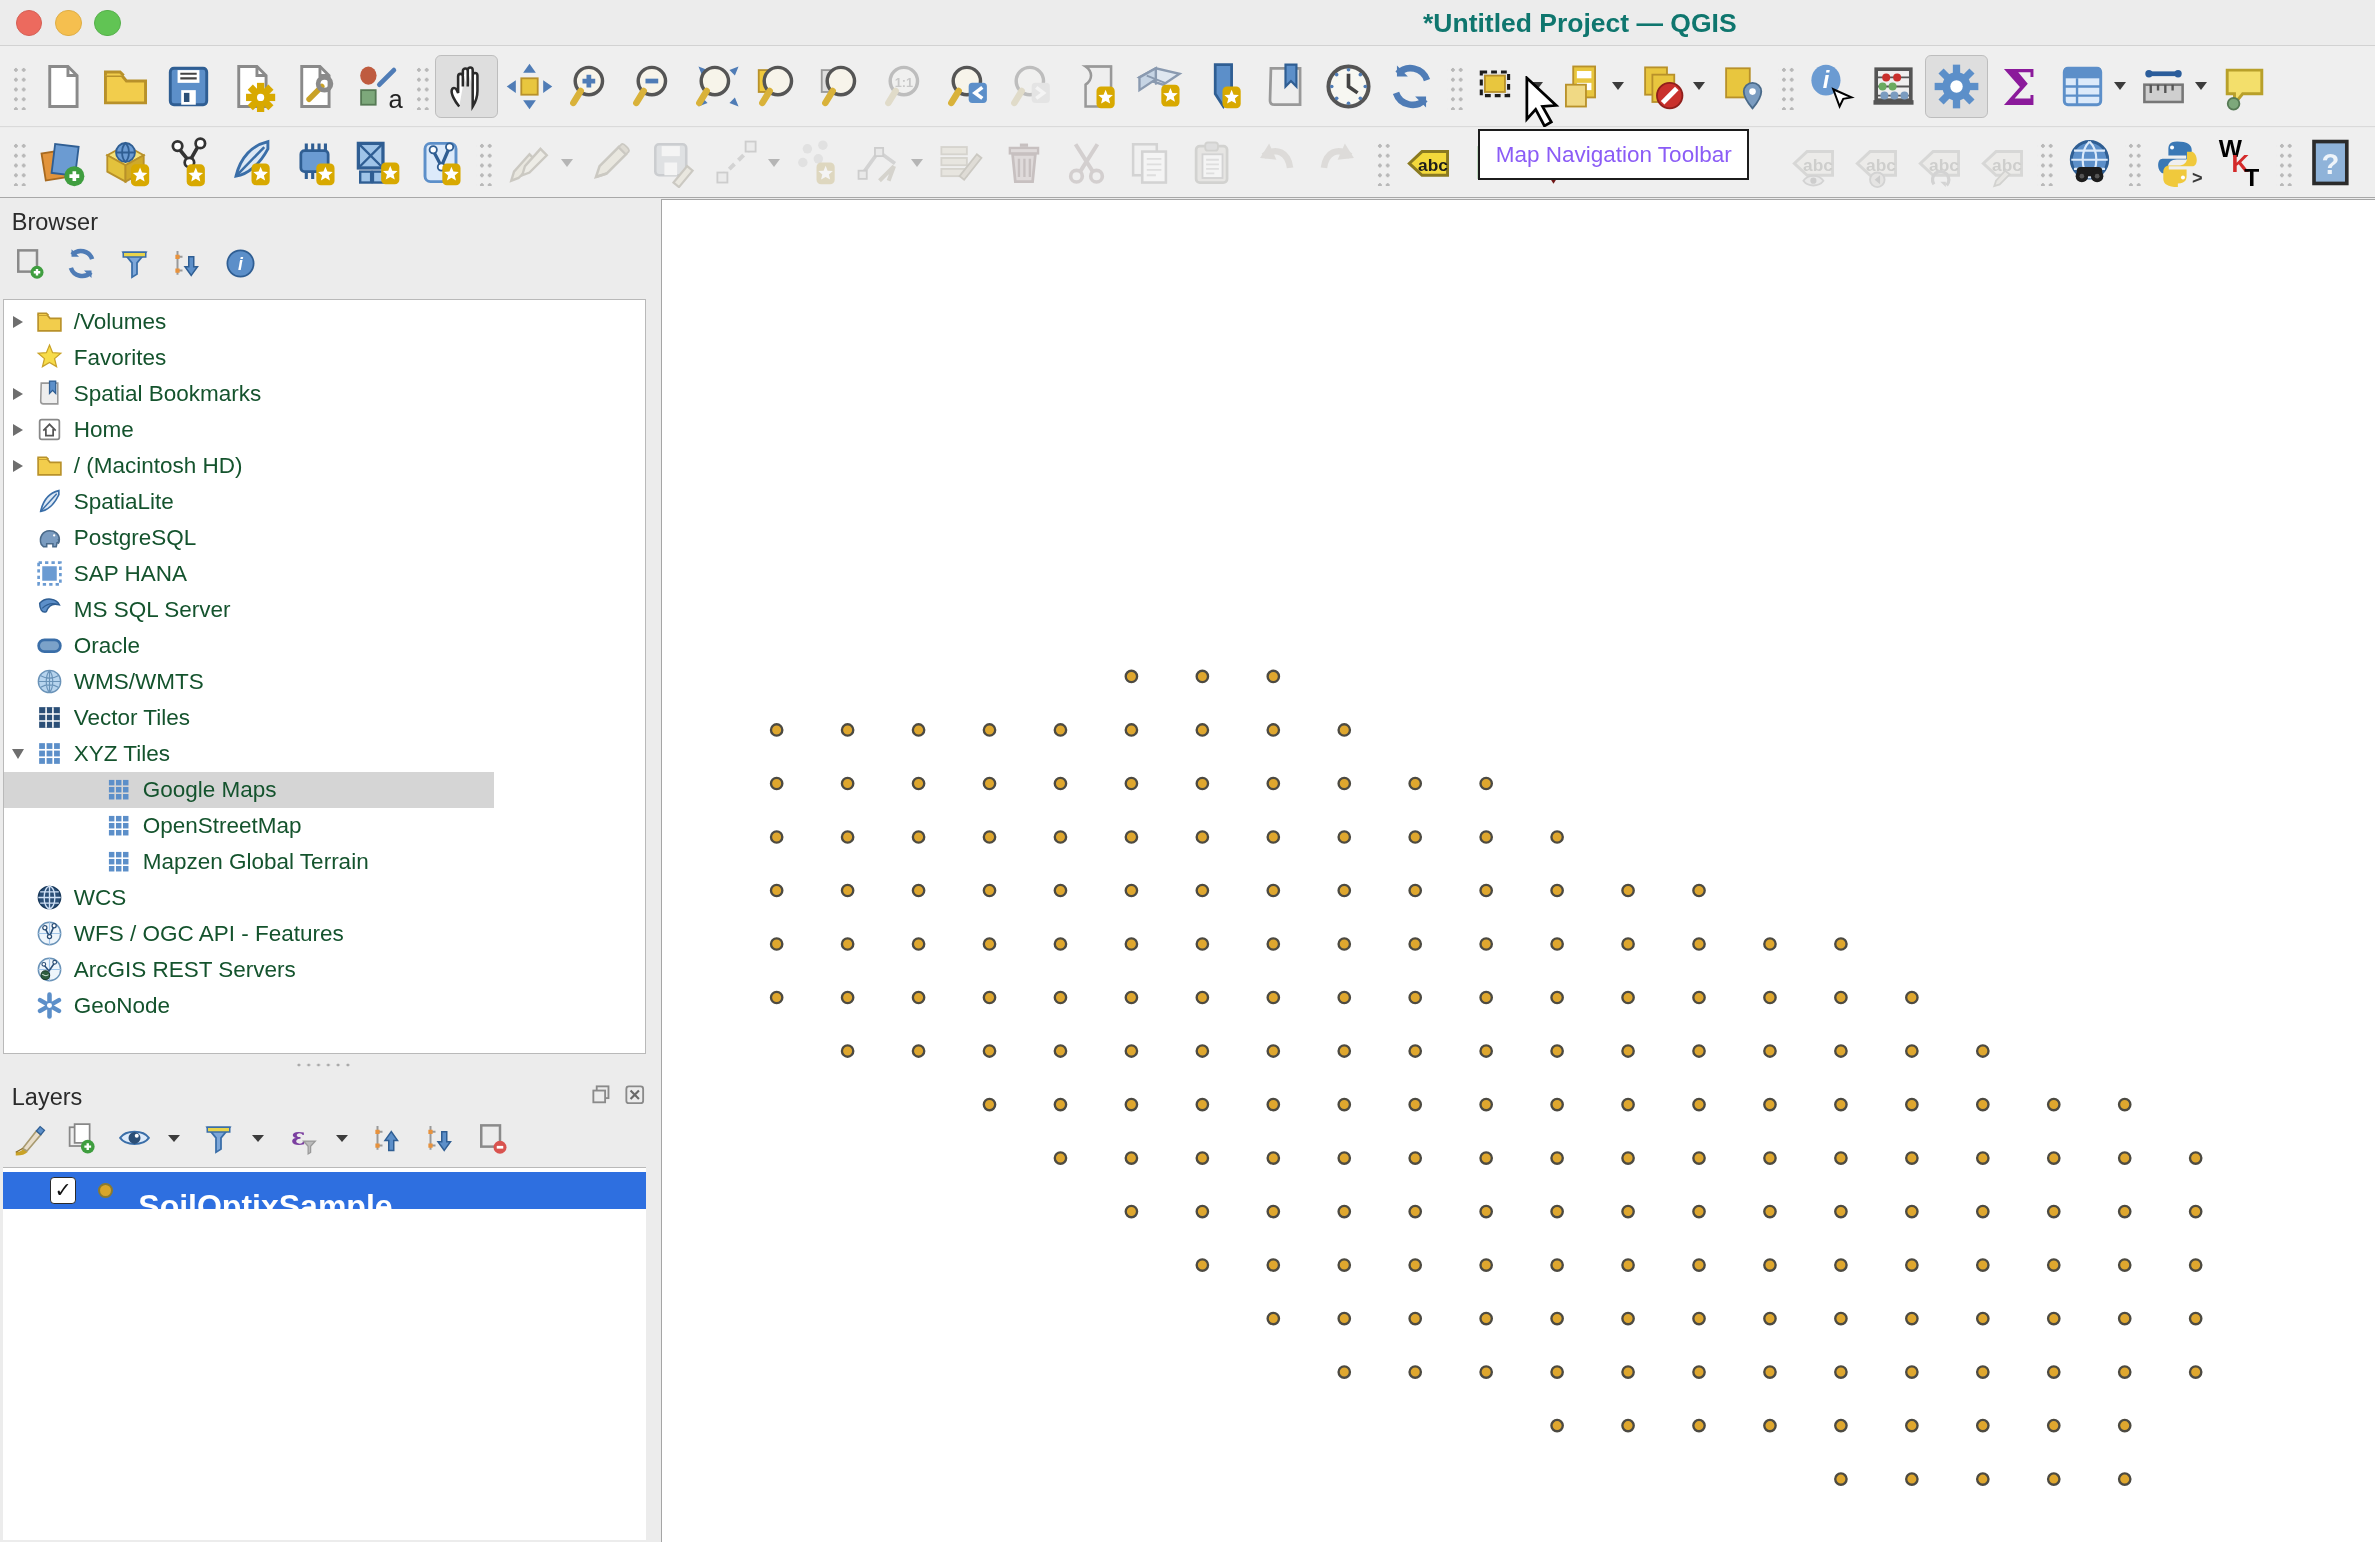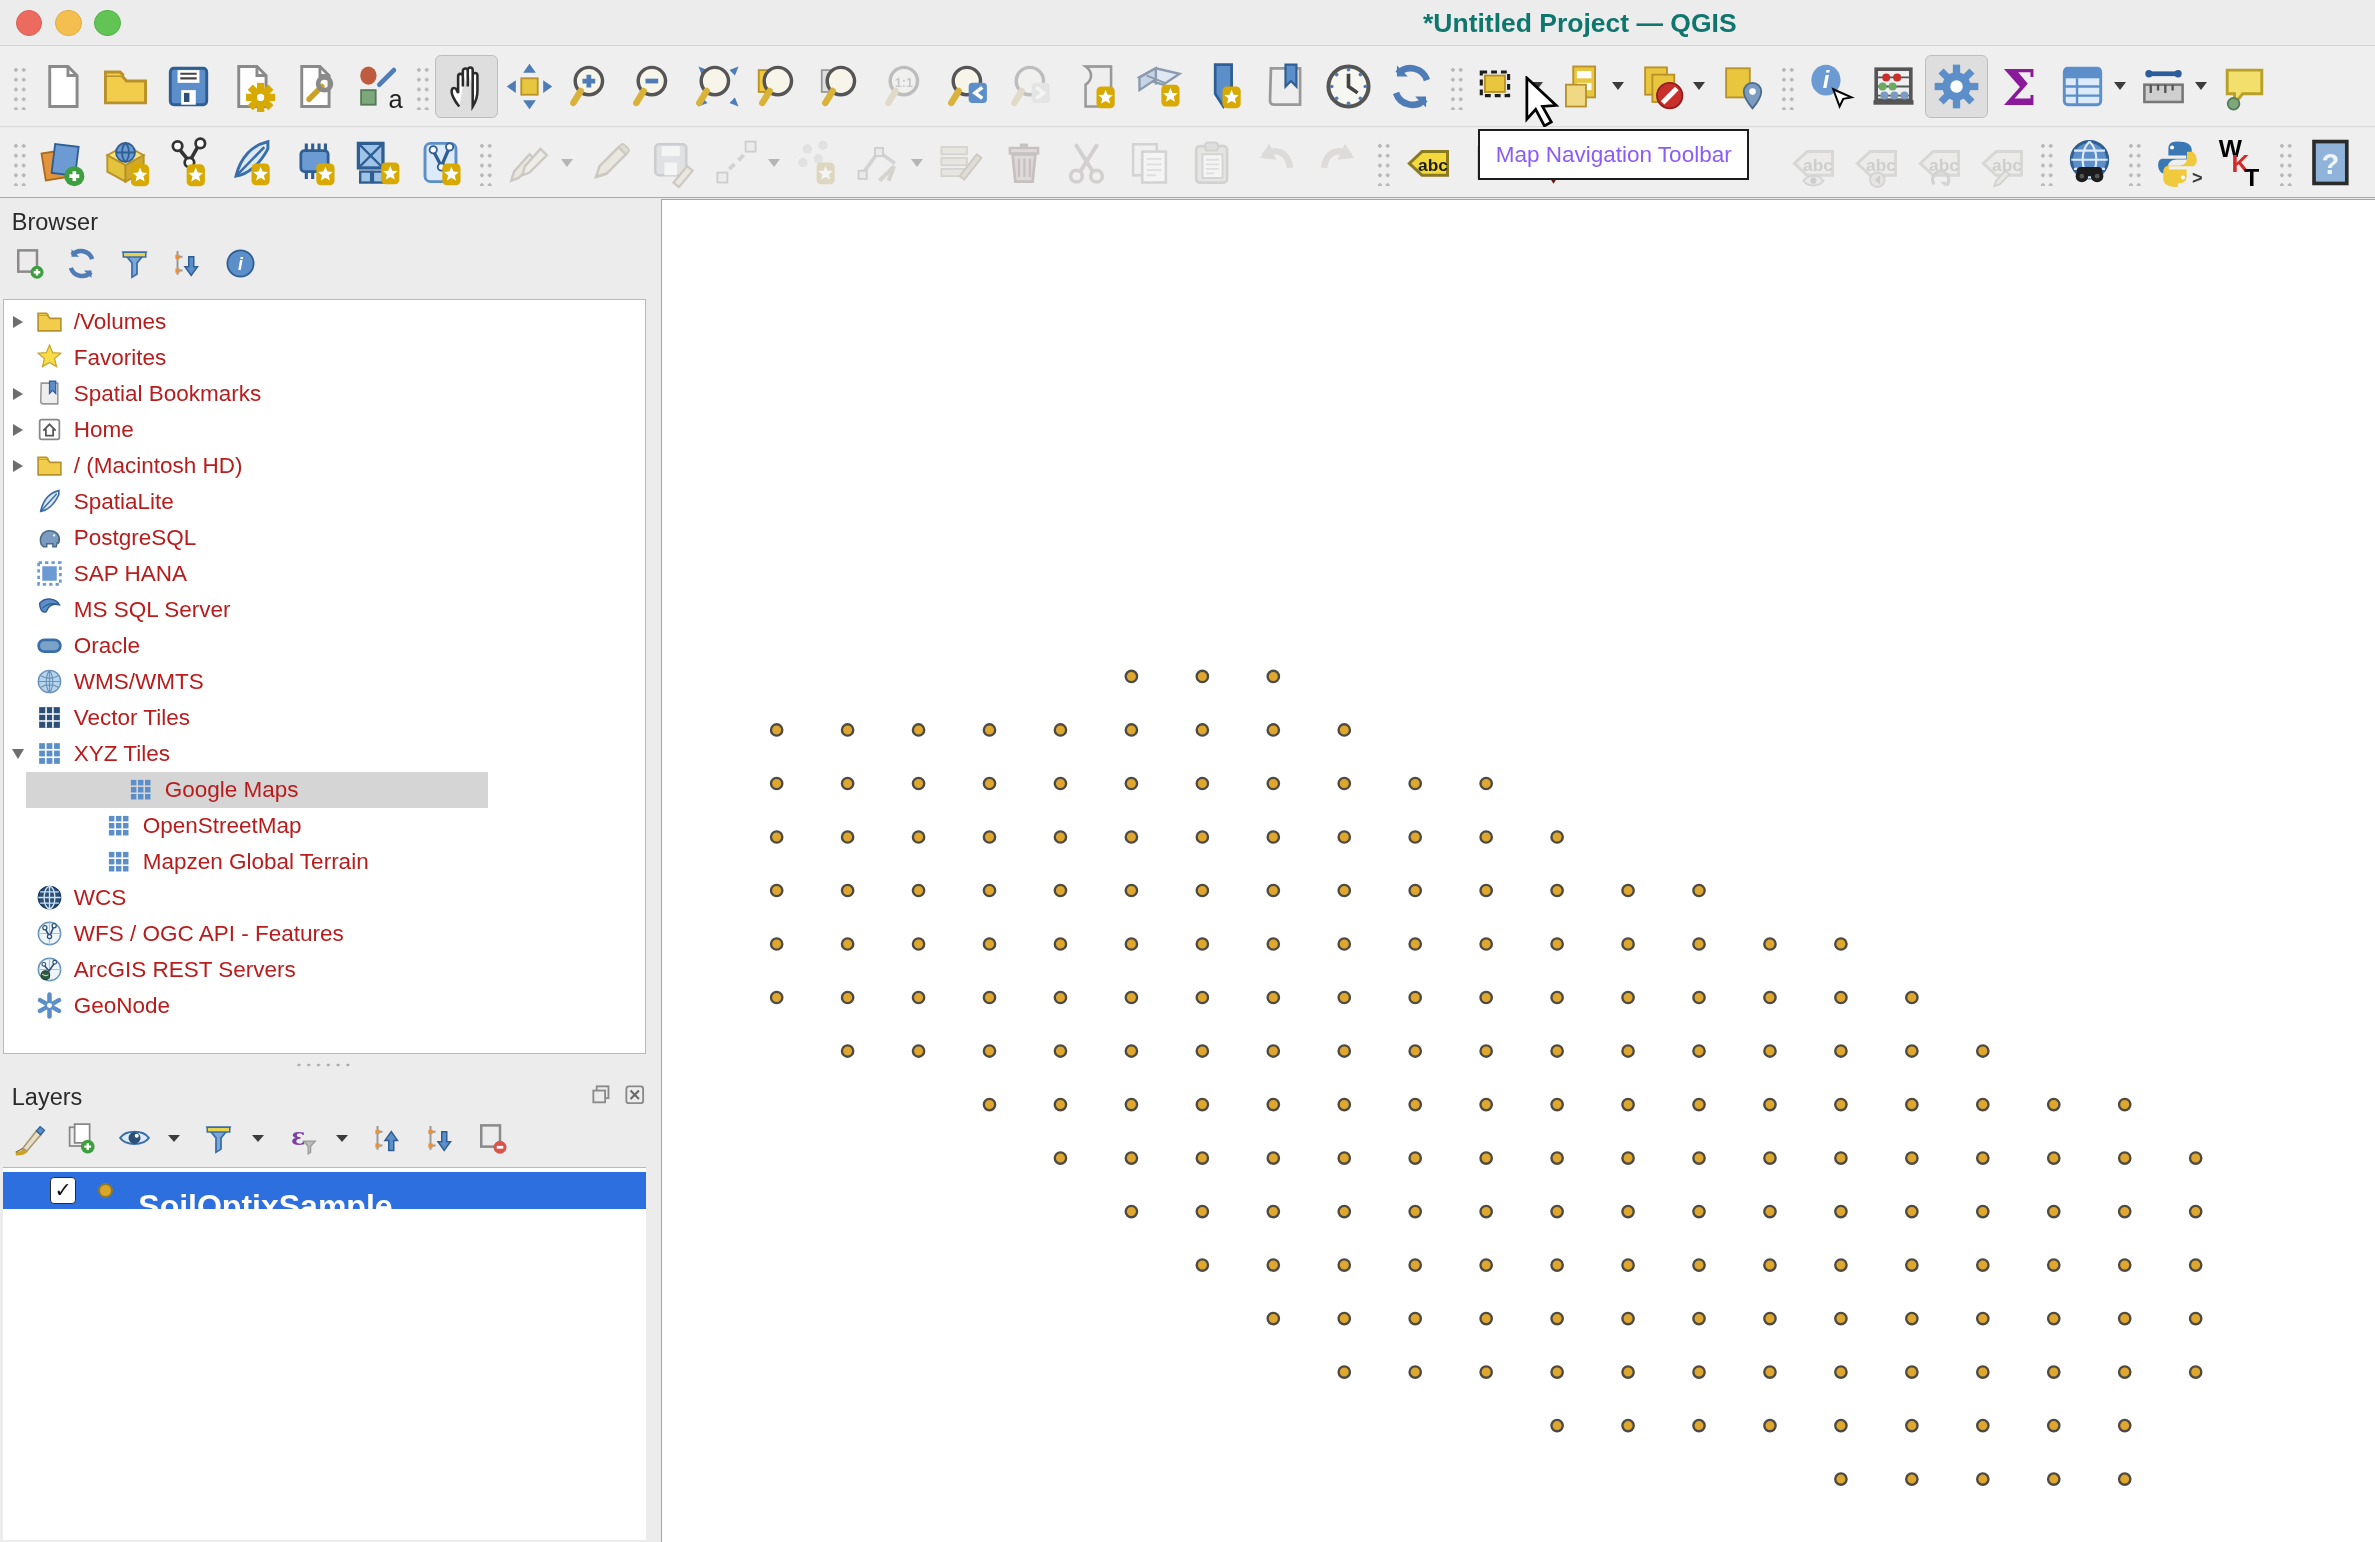--- a/index.html
+++ b/index.html
@@ -35,23 +35,23 @@
   .panel-btns{position:absolute;right:13.7px;display:flex;gap:9.8px;}
   .pbtn{width:23.5px;height:23.5px;display:flex;align-items:center;justify-content:center;}
   .panel-toolbar{display:flex;align-items:center;gap:13.7px;padding:7.8px 0 5.9px 9.8px;}
   .ptb{width:39px;height:39px;display:flex;align-items:center;justify-content:center;}
   .tree-box{position:absolute;left:2.9px;top:100px;width:643px;height:755px;background:#ffffff;border:1px solid #b9b9b9;box-sizing:border-box;overflow:hidden;}
   .tree-row{height:36px;display:flex;align-items:center;}
   .tree-row .arrow-slot{width:29px;display:flex;justify-content:center;flex:0 0 auto;}
   .tw-right{width:0;height:0;border-left:10.8px solid #6e6e6e;border-top:6.9px solid transparent;border-bottom:6.9px solid transparent;}
   .tw-down{width:0;height:0;border-top:10.8px solid #6e6e6e;border-left:6.9px solid transparent;border-right:6.9px solid transparent;}
   .tree-ico{width:33px;display:flex;justify-content:center;flex:0 0 auto;margin-right:7.8px;}
-  .tree-label{font-size:22.5px;color:#b91c1c;white-space:nowrap;}
+  .tree-label{font-size:22.5px;color:#14532d;white-space:nowrap;}
   .tree-row.child{padding-left:69px;}
-  .tree-row.selected{background:#d5d5d5;align-self:flex-start;min-width:392px;padding-right:1px;margin-left:22px;}
+  .tree-row.selected{background:#d5d5d5;align-self:flex-start;min-width:392px;padding-right:29px;}
   #browser-tree{display:flex;flex-direction:column;align-items:stretch;padding-top:3.9px;}
   
   .h-split{position:absolute;left:0;top:855px;width:660px;height:21.6px;background:#ececec;}
   .h-split .dots{position:absolute;left:294px;top:7.8px;width:59px;height:5.9px;
     background-image:radial-gradient(#a8a8a8 1.6px, transparent 1.8px);background-size:9.8px 5.9px;}
   
   .layers-panel{position:absolute;left:0;top:875px;width:660px;height:469px;}
   .layers-white{position:absolute;left:2.9px;top:93px;width:643px;height:372px;background:#fff;border-top:1px solid #b9b9b9;}
   .layer-row{height:37px;display:flex;align-items:center;background:#2e6fe0;margin-top:3.9px;padding-left:47px;}
   .chk{width:24.5px;height:24.5px;background:#fff;border:1.5px solid #2b2b2b;border-radius:3.9px;display:flex;align-items:center;justify-content:center;font-size:20.6px;font-weight:bold;color:#111;flex:0 0 auto;}

